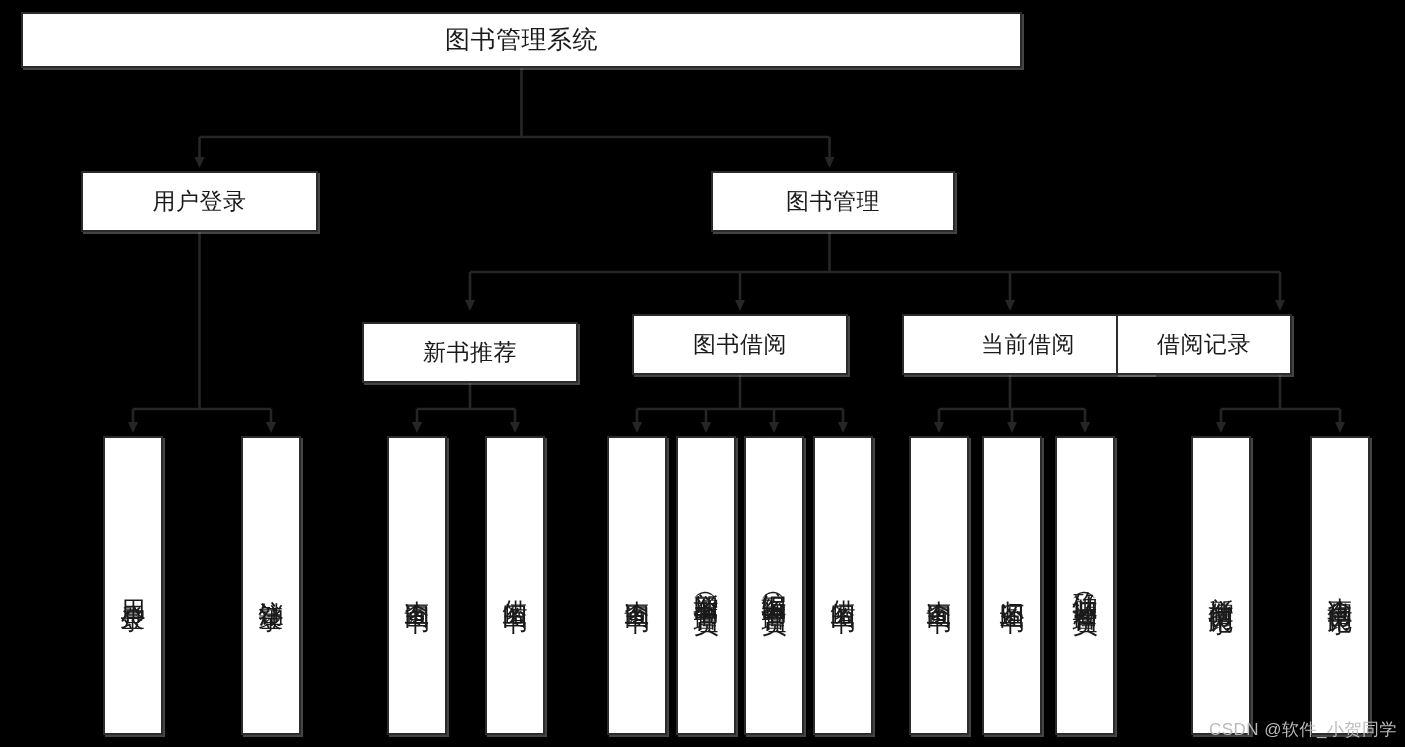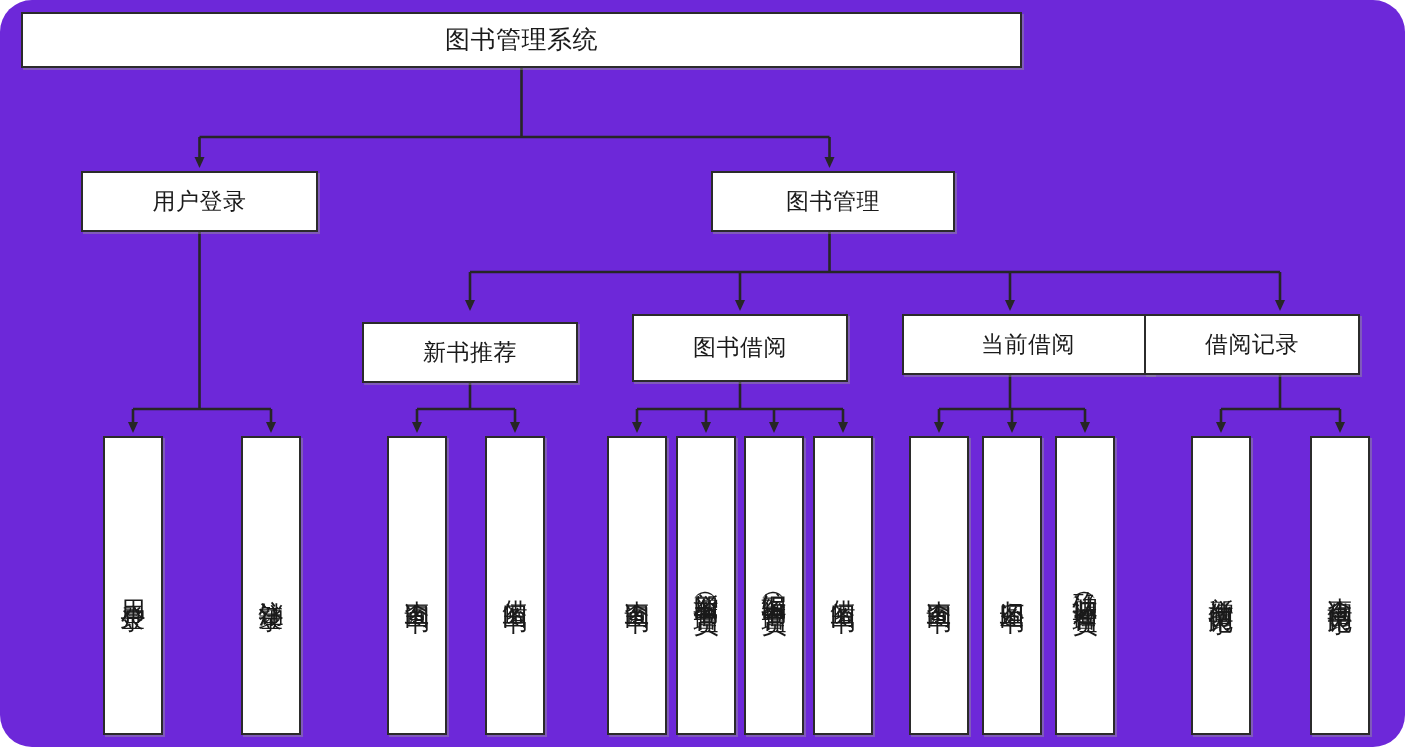--- a/index.html
+++ b/index.html
@@ -7,23 +7,22 @@
     padding: 0;
     background: #ffffff;
   }
   body {
     font-family: "Liberation Sans", "DejaVu Sans", sans-serif;
   }
   #canvas {
     position: relative;
     width: 1405px;
     height: 747px;
-    background: #6d28d9;
+    background: #000000;
     overflow: hidden;
-    border-radius: 32px;
   }
   svg#wires {
     position: absolute;
     left: 0;
     top: 0;
     width: 1405px;
     height: 747px;
     pointer-events: none;
   }
   .node {
@@ -125,27 +124,27 @@
       </div>
       <div class="node horiz level2" style="left: 81px; top: 171px; width: 237px; height: 61px;">
         <span class="label">用户登录</span>
       </div>
       <div class="node horiz level2" style="left: 711px; top: 171px; width: 244px; height: 61px;">
         <span class="label">图书管理</span>
       </div>
       <div class="node horiz level3" style="left: 362px; top: 314px; width: 216px; height: 61px; margin-top: 8px;">
         <span class="label">新书推荐</span>
       </div>
-      <div class="node horiz level3" style="left: 632px; top: 314px; width: 216px; height: 68px;">
+      <div class="node horiz level3" style="left: 632px; top: 314px; width: 216px; height: 61px;">
         <span class="label">图书借阅</span>
       </div>
       <div class="node horiz level3" style="left: 902px; top: 314px; width: 252px; height: 61px; align-items: center;">
         <span class="label">当前借阅</span>
       </div>
-      <div class="node horiz level3" style="left: 1144px; top: 314px; width: 216px; height: 61px;">
+      <div class="node horiz level3" style="left: 1116px; top: 314px; width: 176px; height: 61px;">
         <span class="label">借阅记录</span>
       </div>
       <div class="node vert leaf" style="left: 103px; top: 436px; width: 60px; height: 299px;">
         <span class="label">用户登录</span>
       </div>
       <div class="node vert leaf" style="left: 241px; top: 436px; width: 60px; height: 299px;">
         <span class="label">注销登录</span>
       </div>
       <div class="node vert leaf" style="left: 387px; top: 436px; width: 60px; height: 299px;">
         <span class="label">查询图书</span>
@@ -175,13 +174,14 @@
         <span class="label">确认归还（管理员）</span>
       </div>
       <div class="node vert leaf" style="left: 1191px; top: 436px; width: 60px; height: 299px;">
         <span class="label">新增借阅记录</span>
       </div>
       <div class="node vert leaf" style="left: 1310px; top: 436px; width: 60px; height: 299px;">
         <span class="label">查询借阅记录</span>
       </div>
     </div>
 
+  <div class="watermark">CSDN @软件_小贺同学</div>
 </div>
 
 </body></html>

